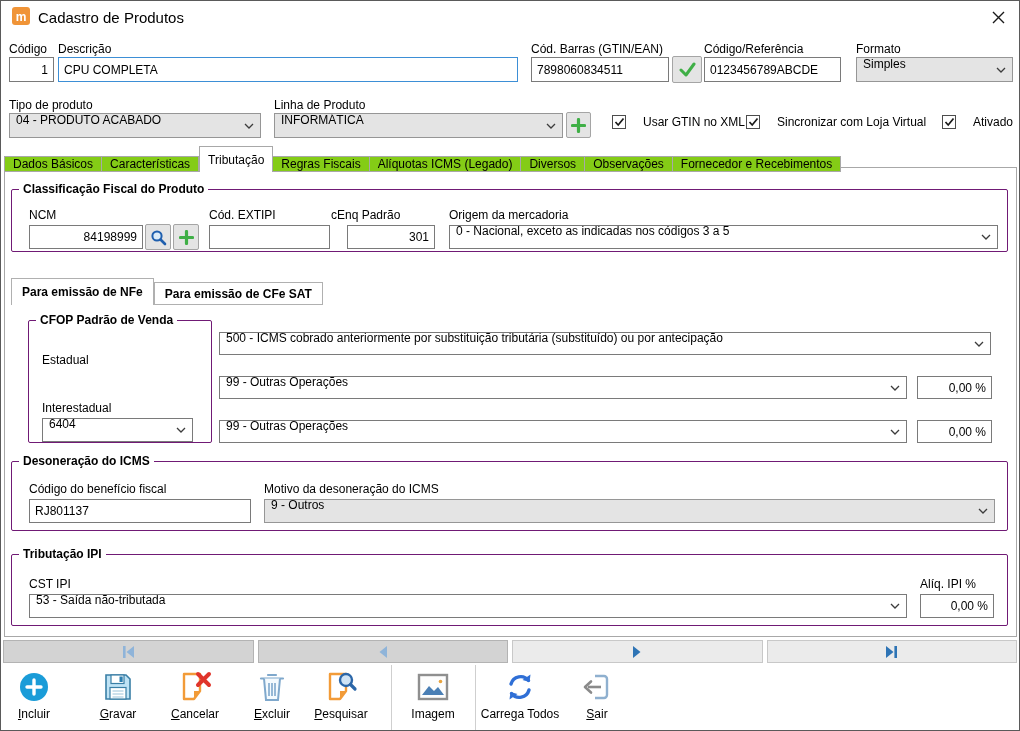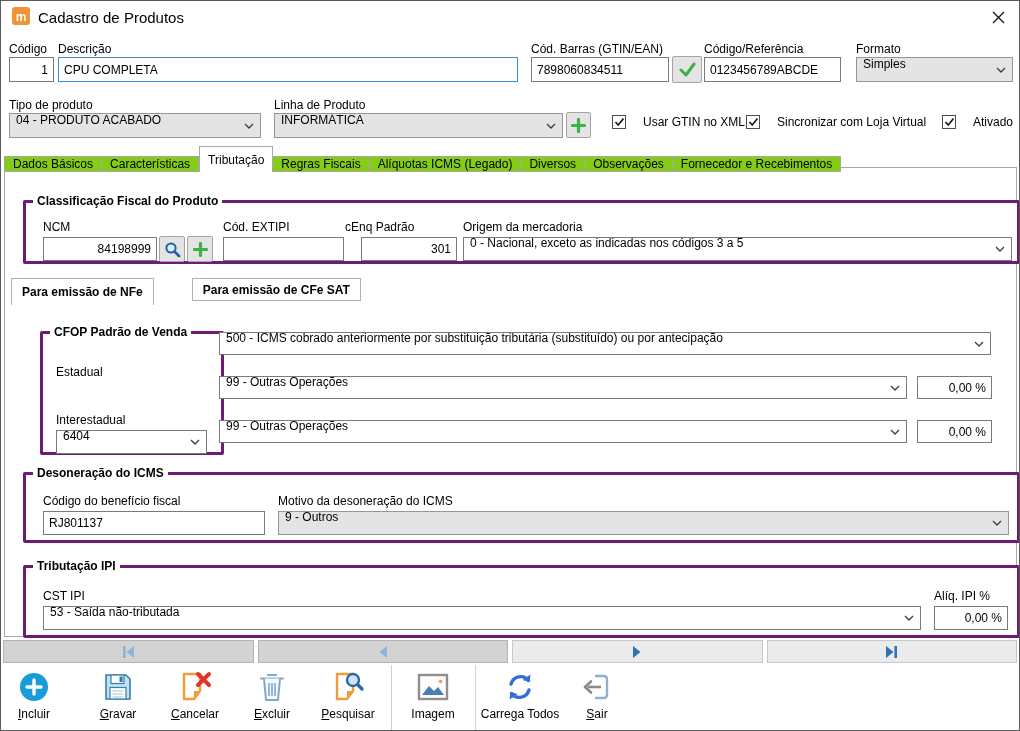--- a/index.html
+++ b/index.html
@@ -28,24 +28,24 @@
       display:flex;align-items:center;justify-content:center;}
   
   .tabs{position:absolute;left:3px;top:145px;display:flex;align-items:flex-end;z-index:3;}
   .tab{box-sizing:border-box;height:16px;border:1px solid #a8a8a8;border-left:none;background:#84cc16;
       display:flex;align-items:center;padding:0 8px;white-space:nowrap;}
   .tab:first-child{border-left:1px solid #a8a8a8;}
   .tab.active{background:#fff;height:26px;border-bottom:none;border-left:1px solid #a8a8a8;z-index:4;position:relative;}
   .mainpanel{position:absolute;left:3px;top:166px;width:1013px;height:470px;border:1px solid #a8a8a8;
       box-sizing:border-box;background:#fff;z-index:1;}
   
-  fieldset.grp{position:absolute;box-sizing:border-box;border:3px solid #701a75;border-radius:2px;margin:12px;padding:0;background:#fff;z-index:2;}
+  fieldset.grp{position:absolute;box-sizing:border-box;border:1px solid #701a75;border-radius:2px;margin:0;padding:0;background:#fff;z-index:2;}
   fieldset.grp legend{font-weight:bold;font-size:12px;margin-left:7px;padding:0 4px;}
   
-  .subtabs{position:absolute;left:10px;top:277px;display:flex;align-items:flex-start;z-index:2;gap:38px;}
+  .subtabs{position:absolute;left:10px;top:277px;display:flex;align-items:flex-end;z-index:2;}
   .subtab{box-sizing:border-box;height:23px;border:1px solid #b0b0b0;background:#fff;display:flex;align-items:center;
       padding:0 10px;font-weight:bold;white-space:nowrap;}
   .subtab.active{height:27px;border-bottom:none;}
   
   .navbar{position:absolute;left:2px;top:639px;width:1014px;height:23px;display:flex;gap:4px;}
   .navbtn{flex:1;box-sizing:border-box;display:flex;align-items:center;justify-content:center;cursor:default;}
   .navbtn.dim{background:#d3d3d3;border:1px solid #b3b3b3;}
   .navbtn.lit{background:#ebebeb;border:1px solid #c8c8c8;}
   
   .tool{position:absolute;top:667px;text-align:center;font-size:12px;cursor:default;}
@@ -160,21 +160,21 @@
       </svg>
     </div>
     <div class="btn-sq" style="left:161px;top:28px;width:26px;height:26px;">
       <svg width="15" height="15" viewBox="0 0 15 15">
         <path d="M7.5 1.5 V13.5 M1.5 7.5 H13.5" stroke="#3faf46" stroke-width="3.2" stroke-linecap="round"></path>
       </svg>
     </div>
     <span class="lbl" style="left:197px;top:12px;">Cód. EXTIPI</span>
     <input class="tb" style="left: 197px; top: 29px; width: 121px; height: 24px;" value="">
     <span class="lbl" style="left:319px;top:12px;">cEnq Padrão</span>
-    <input class="tb right" style="left: 335px; top: 29px; width: 96px; height: 24px;" value="301">
+    <input class="tb right" style="left: 335px; top: 29px; width: 88px; height: 24px;" value="301">
     <span class="lbl" style="left:437px;top:12px;">Origem da mercadoria</span>
     <div class="combo" style="left:437px;top:29px;width:549px;height:24px;">
       <span>0 - Nacional, exceto as indicadas nos códigos 3 a 5</span>
       <svg class="chev" width="10" height="6" viewBox="0 0 10 6">
           <path d="M1 1 L5 5 L9 1" fill="none" stroke="#3c3c3c" stroke-width="1.3"></path>
         </svg>
     </div>
   </fieldset>
 
   <div class="subtabs">
@@ -305,21 +305,21 @@
   <div class="tool" style="left:241px;width:60px;">
     <div class="ic">
       <svg width="30" height="32" viewBox="0 0 30 32">
         <path d="M11 4 H19 M4 7.5 H26" stroke="#7fa8cc" stroke-width="2.2" stroke-linecap="round"></path>
         <path d="M7 7.5 L9 29 H21 L23 7.5" fill="#f4fafe" stroke="#7fa8cc" stroke-width="2"></path>
         <path d="M12 12 V25 M15 12 V25 M18 12 V25" stroke="#7fa8cc" stroke-width="1.6"></path>
       </svg>
     </div>
     <div class="cap"><span class="key">E</span><span>xcluir</span></div>
   </div>
-  <div class="tool" style="left:313px;width:68px;">
+  <div class="tool" style="left:306px;width:68px;">
     <div class="ic">
       <svg width="34" height="32" viewBox="0 0 34 32">
         <path d="M6 3 H22 V20 L16 28 H6 Z" fill="#fff" stroke="#f29b38" stroke-width="2.4" stroke-linejoin="round"></path>
         <path d="M22 20 L16 28 L16 20 Z" fill="#f29b38"></path>
         <circle cx="22" cy="9" r="6" fill="#cfe3f5" stroke="#2b66a8" stroke-width="2.4"></circle>
         <path d="M26.5 13.5 L31 18" stroke="#2b66a8" stroke-width="3.2" stroke-linecap="round"></path>
       </svg>
     </div>
     <div class="cap"><span class="key">P</span><span>esquisar</span></div>
   </div>

